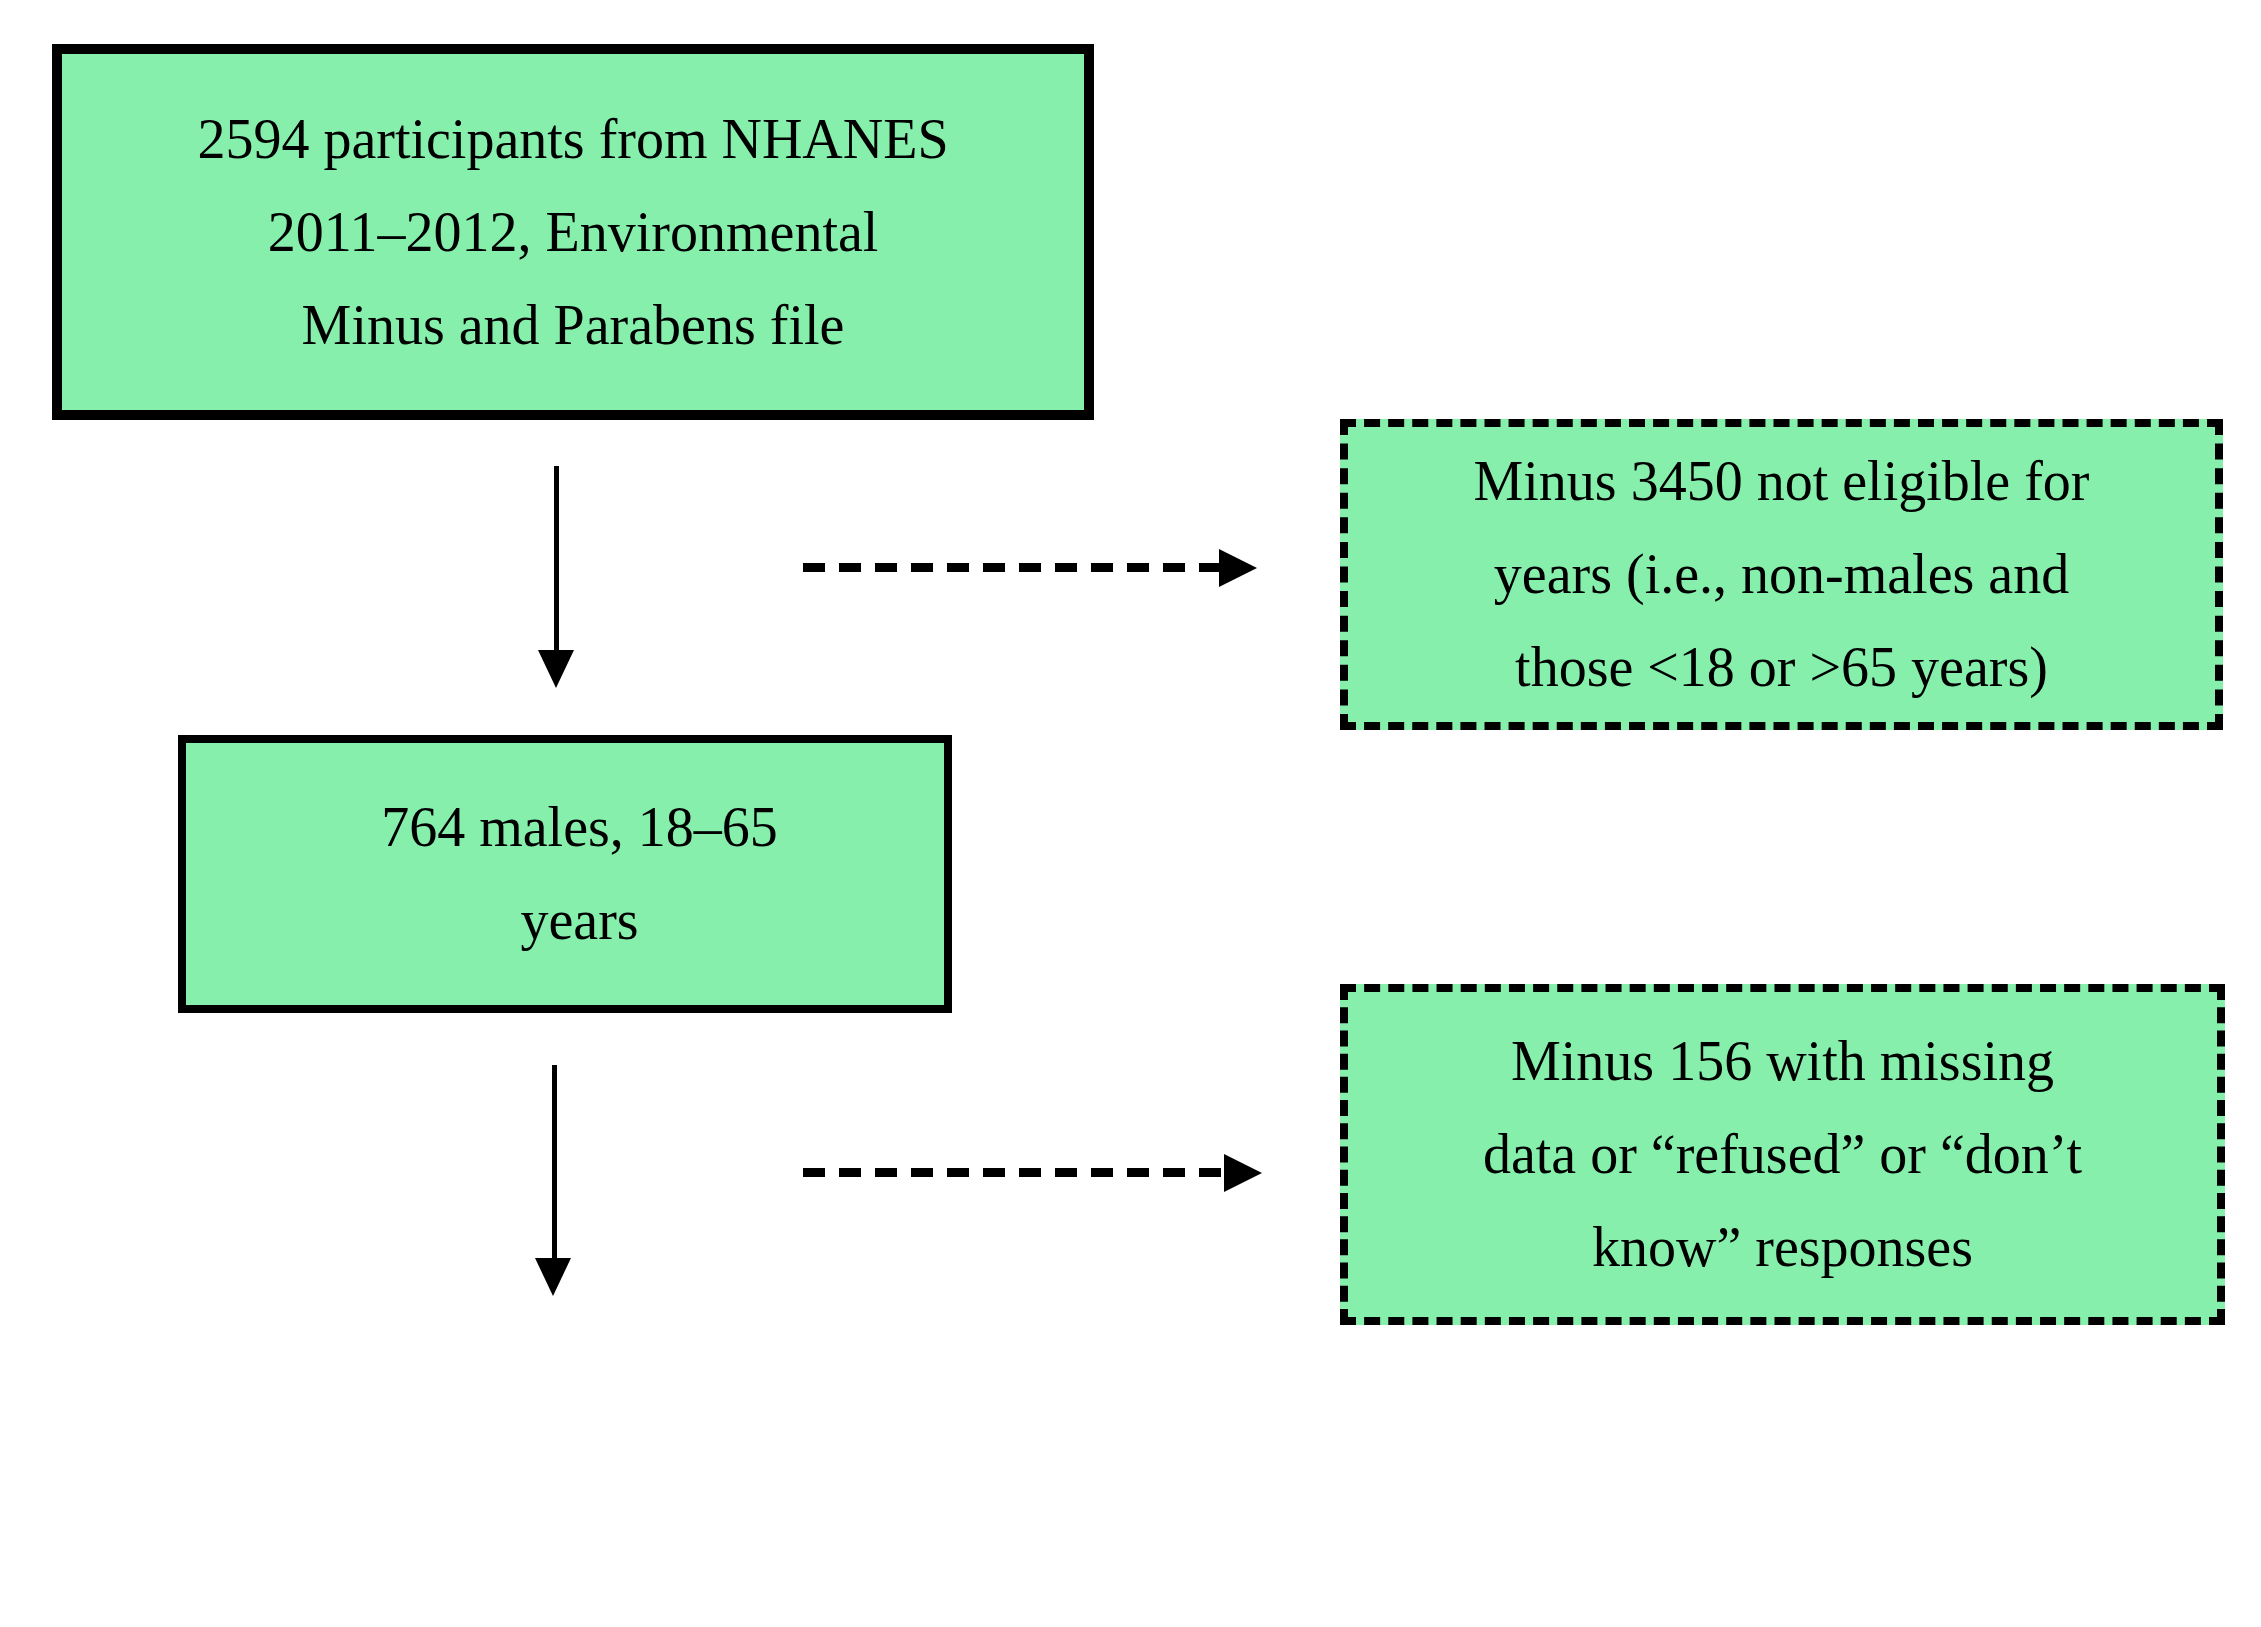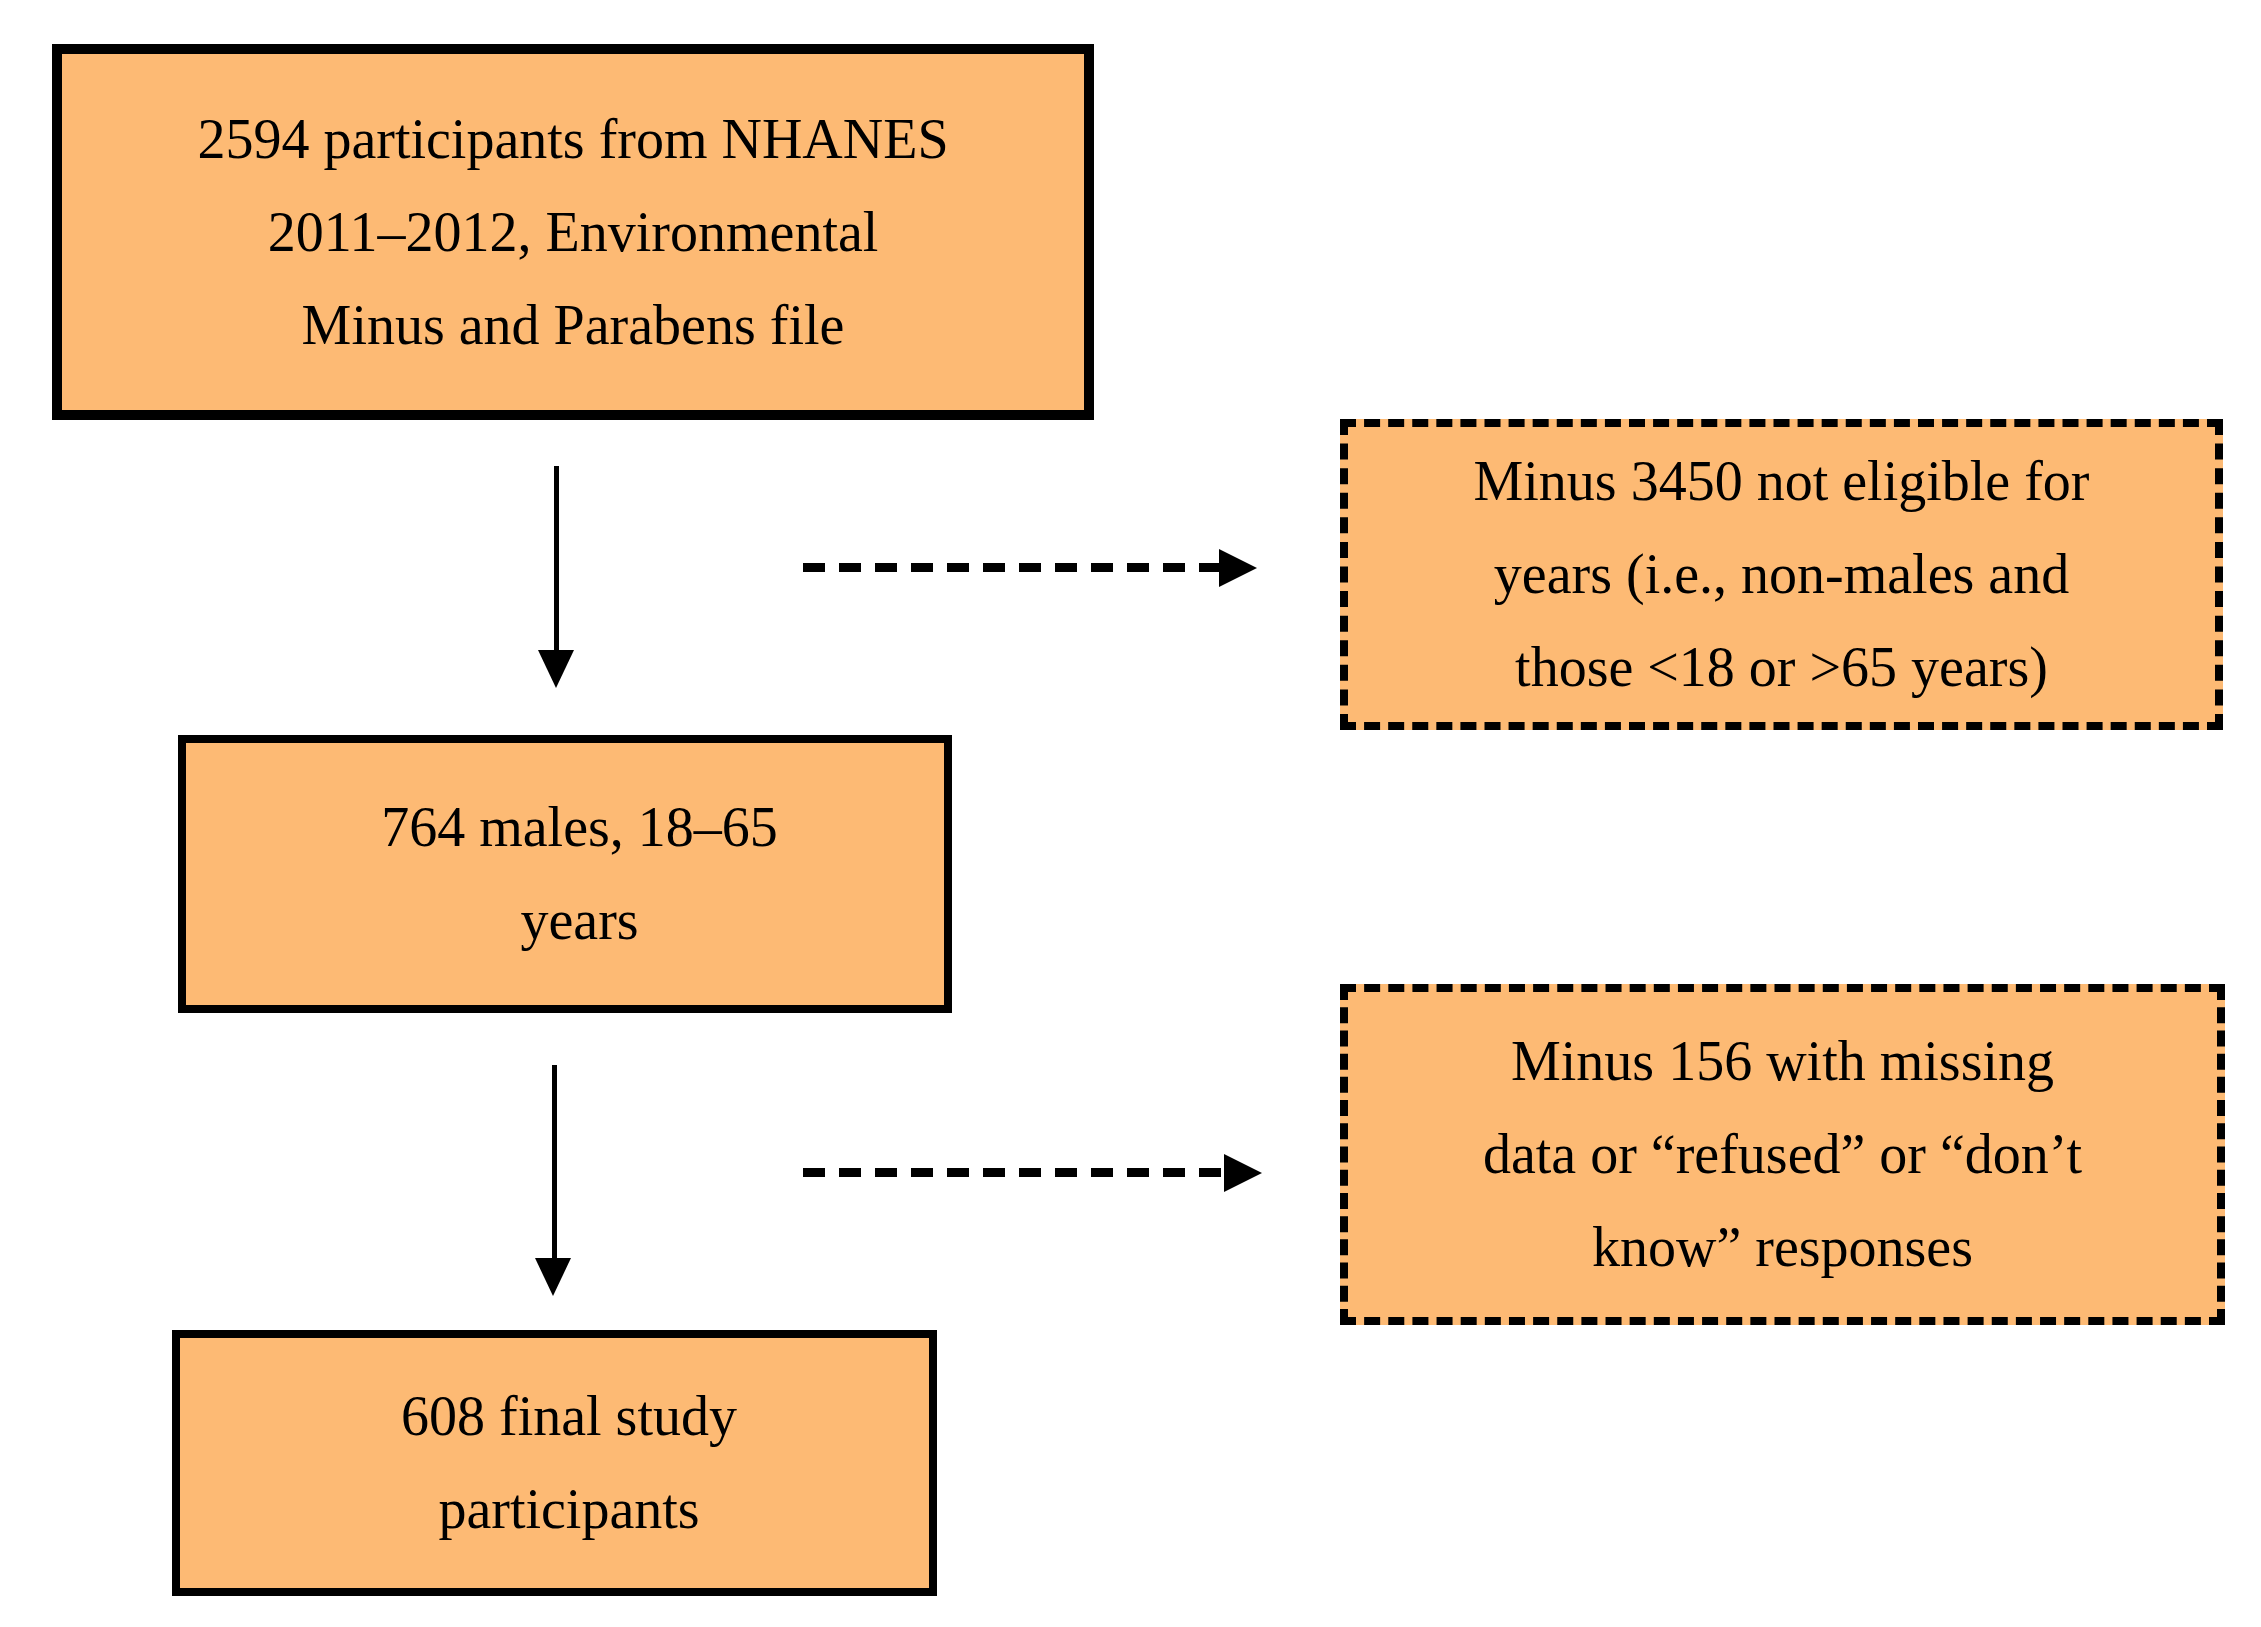--- a/index.html
+++ b/index.html
@@ -12,21 +12,21 @@
     width: 2261px;
     height: 1628px;
     background: #ffffff;
     font-family: "Liberation Serif", "DejaVu Serif", serif;
     color: #000000;
     overflow: hidden;
   }
   .flowbox {
     position: absolute;
     box-sizing: border-box;
-    background: #fdba74;
+    background: #86efac;
     display: flex;
     flex-direction: column;
     align-items: center;
     justify-content: center;
     text-align: center;
     font-size: 56px;
     line-height: 93px;
   }
   .flowbox.solid-thick { border: 10px solid #000000; }
   .flowbox.solid      { border: 8.5px solid #000000; padding-left: 29px; }
@@ -109,19 +109,15 @@
 
   <div class="dashline" id="dash-line-2"></div>
   <div class="head-right" id="dash-head-2"></div>
 
   <div class="flowbox dashed" id="box-excl-missing">
     <div>Minus 156 with missing</div>
     <div>data or “refused” or “don’t</div>
     <div>know” responses</div>
   </div>
 
-  <div class="flowbox solid" id="box-final">
-    <div>608 final study</div>
-    <div>participants</div>
-  </div>
 
 </div>
 
 
 </body></html>

